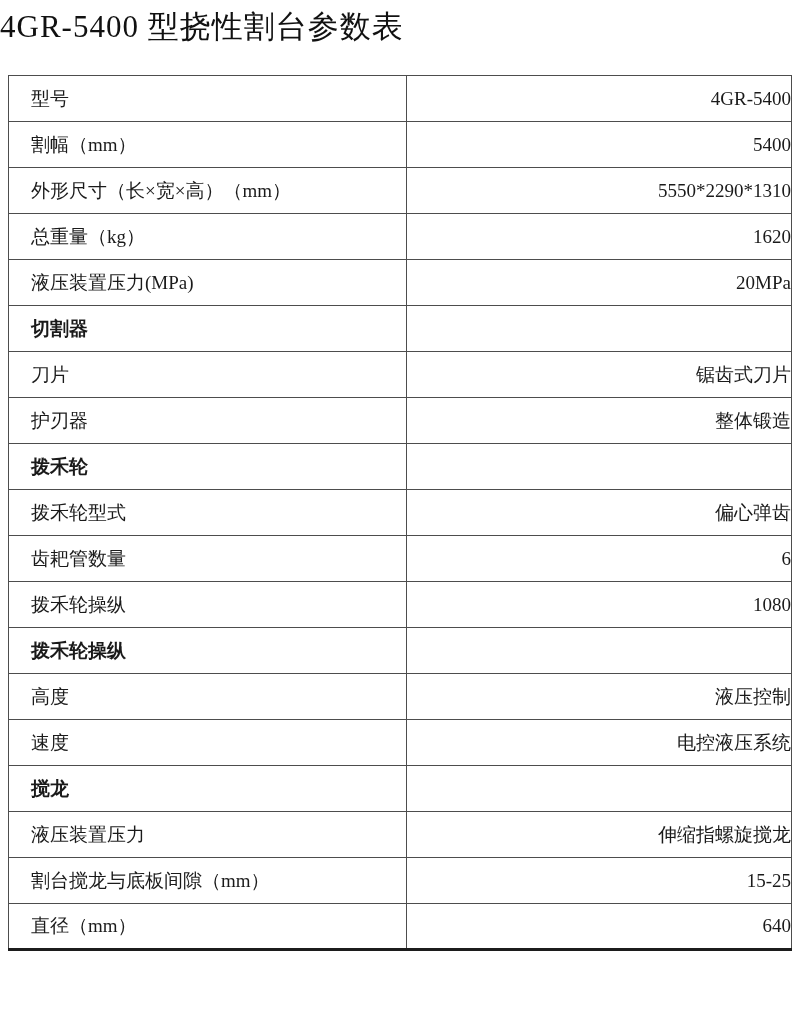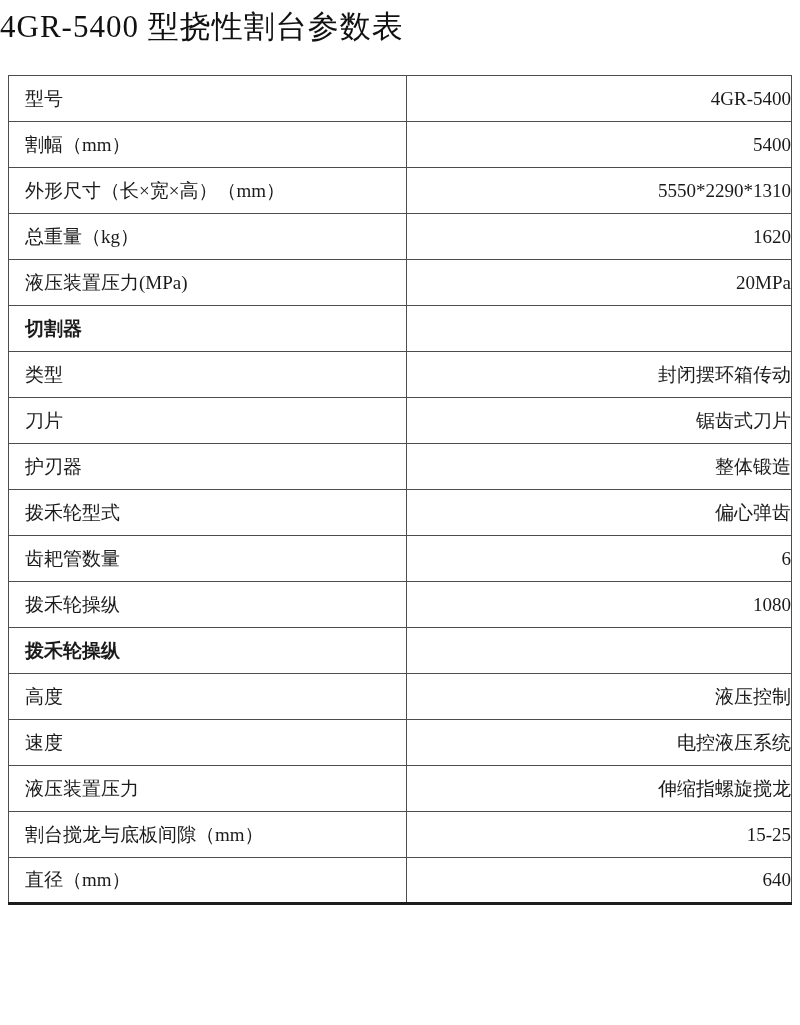--- a/index.html
+++ b/index.html
@@ -34,21 +34,21 @@
     height: 46px;
     font-size: 19px;
     padding: 0;
     vertical-align: middle;
     color: #1a1a1a;
     overflow: hidden;
     white-space: nowrap;
   }
   table.spec-table td.label-cell {
     width: 398px;
-    padding-left: 16px;
+    padding-left: 22px;
     text-align: left;
   }
   table.spec-table td.value-cell {
     text-align: right;
   }
   table.spec-table tr.section td {
     font-weight: bold;
   }
 </style>
 </head>
@@ -76,30 +76,30 @@
       </tr>
       <tr>
         <td class="label-cell">液压装置压力(MPa)</td>
         <td class="value-cell">20MPa</td>
       </tr>
       <tr class="section">
         <td class="label-cell">切割器</td>
         <td class="value-cell"></td>
       </tr>
       <tr>
-        <td class="label-cell">类型</td>
-        <td class="value-cell">封闭摆环箱传动</td>
-      </tr>
-      <tr>
         <td class="label-cell">刀片</td>
         <td class="value-cell">锯齿式刀片</td>
       </tr>
       <tr>
         <td class="label-cell">护刃器</td>
         <td class="value-cell">整体锻造</td>
+      </tr>
+      <tr class="section">
+        <td class="label-cell">拨禾轮</td>
+        <td class="value-cell"></td>
       </tr>
       <tr>
         <td class="label-cell">拨禾轮型式</td>
         <td class="value-cell">偏心弹齿</td>
       </tr>
       <tr>
         <td class="label-cell">齿耙管数量</td>
         <td class="value-cell">6</td>
       </tr>
       <tr>
@@ -111,20 +111,24 @@
         <td class="value-cell"></td>
       </tr>
       <tr>
         <td class="label-cell">高度</td>
         <td class="value-cell">液压控制</td>
       </tr>
       <tr>
         <td class="label-cell">速度</td>
         <td class="value-cell">电控液压系统</td>
       </tr>
+      <tr class="section">
+        <td class="label-cell">搅龙</td>
+        <td class="value-cell"></td>
+      </tr>
       <tr>
         <td class="label-cell">液压装置压力</td>
         <td class="value-cell">伸缩指螺旋搅龙</td>
       </tr>
       <tr>
         <td class="label-cell">割台搅龙与底板间隙（mm）</td>
         <td class="value-cell">15-25</td>
       </tr>
       <tr>
         <td class="label-cell">直径（mm）</td>

